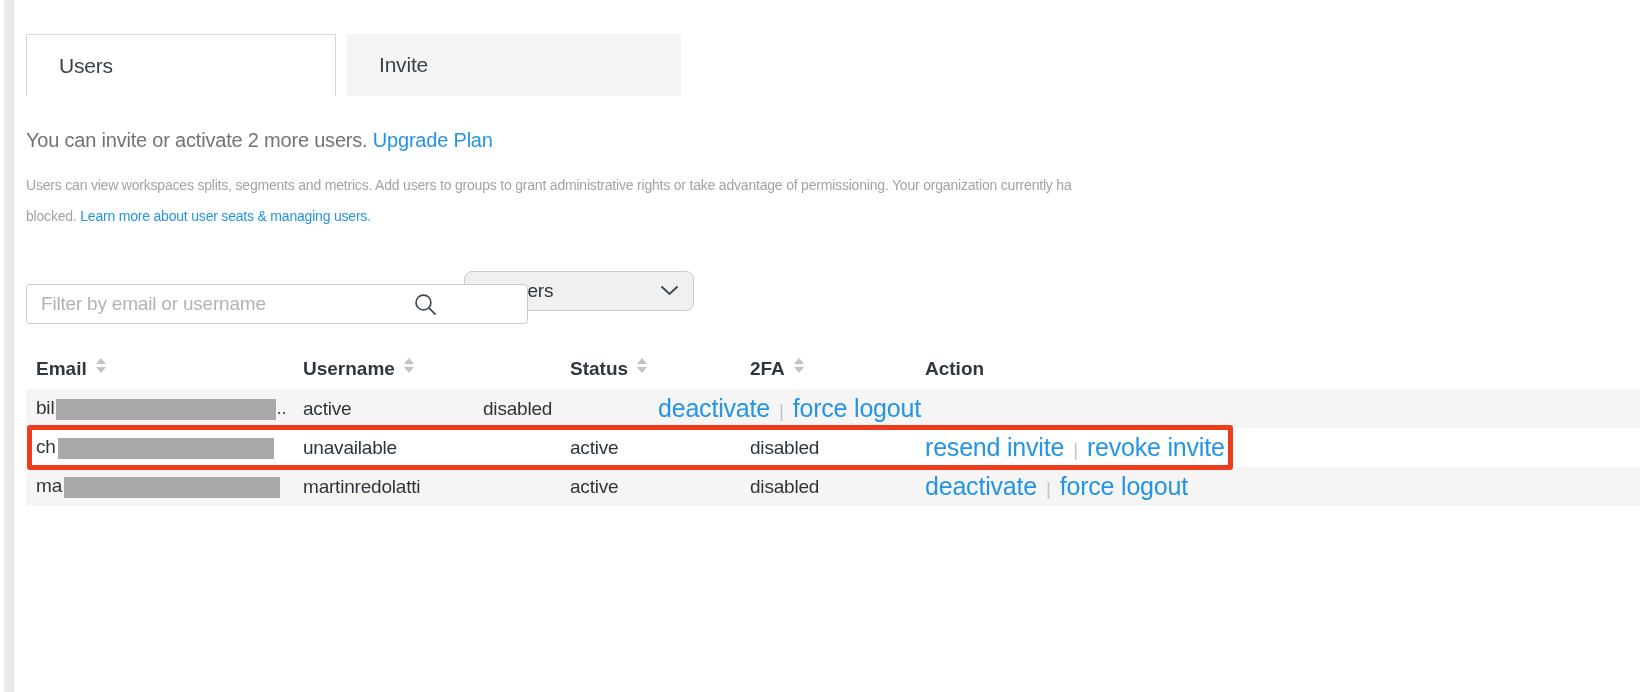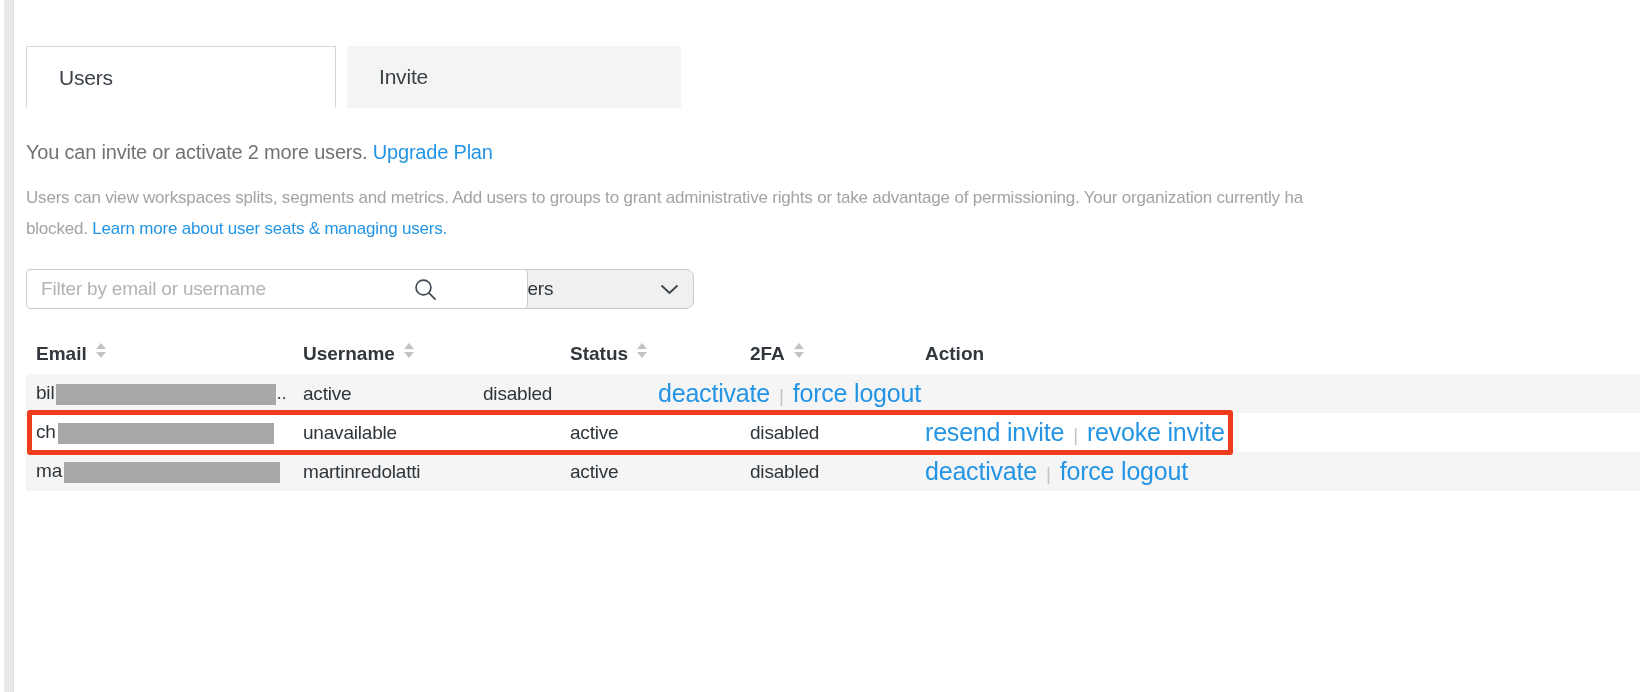--- a/index.html
+++ b/index.html
@@ -1,41 +1,41 @@
 <!DOCTYPE html>
 <html><head>
 <meta charset="utf-8">
 <style>
   * { margin:0; padding:0; box-sizing:border-box; }
   html,body { width:1640px; height:692px; background:#ffffff; overflow:hidden;
     font-family:"Liberation Sans", sans-serif; }
   .page { position:relative; width:1640px; height:692px; background:#fff; }
   .left-strip { position:absolute; left:4px; top:0; width:10px; height:692px;
     background:#e9e9e9; border-right:1px solid #dedede; }
-  .content { position:absolute; left:26px; top:12px; width:1614px; }
+  .content { position:absolute; left:26px; top:0; width:1614px; }
 
   
   .tabs { display:flex; margin-top:34px; }
   .tab { width:310px; height:62px; display:flex; align-items:center;
     padding-left:32px; font-size:21px; color:#3a4147; letter-spacing:-0.2px; cursor:pointer; }
   .tab.active { background:#fff; border:1px solid #d8d8d8; border-bottom:none; width:310px; }
   .tab.inactive { background:#f4f4f4; margin-left:11px; width:334px; }
 
   
   .banner { margin-top:33px; font-size:20px; letter-spacing:-0.2px; white-space:nowrap; }
   .banner .pink { color:#737373; }
   a.link { color:#2494e4; text-decoration:none; cursor:pointer; }
 
   
-  .desc { margin-top:18px; font-size:17px; line-height:31px; color:#a3a3a3; letter-spacing:-0.2px; }
+  .desc { margin-top:18px; font-size:14px; line-height:31px; color:#a3a3a3; letter-spacing:-0.2px; }
   .desc-line1 { white-space:nowrap; overflow:hidden; }
 
   
   .filter-row { margin-top:25px; display:flex; align-items:center; }
-  .search-wrap { position:relative; width:424px; }
+  .search-wrap { position:relative; width:424px;margin-top:27px; }
   .search-wrap input { width:502px; height:40px; border:1px solid #cbcbcb; border-radius:4px;
     padding:0 44px 0 14px; font-size:19px; color:#2e353b; background:#fff; outline:none;
     font-family:"Liberation Sans", sans-serif; letter-spacing:-0.2px; }
   .search-wrap input::placeholder { color:#b3b3b3; }
   .search-icon { position:absolute; right:11px; top:7px; cursor:pointer; }
   .dropdown { margin-left:14px; width:230px; height:40px; background:#f0f0f0;
     border:1px solid #cbcbcb; border-radius:8px; display:flex; align-items:center;
     padding:0 14px; font-size:19px; color:#2e353b; cursor:pointer; letter-spacing:-0.2px; }
   .dropdown .chev { margin-left:auto; display:flex; align-items:center; }
 

